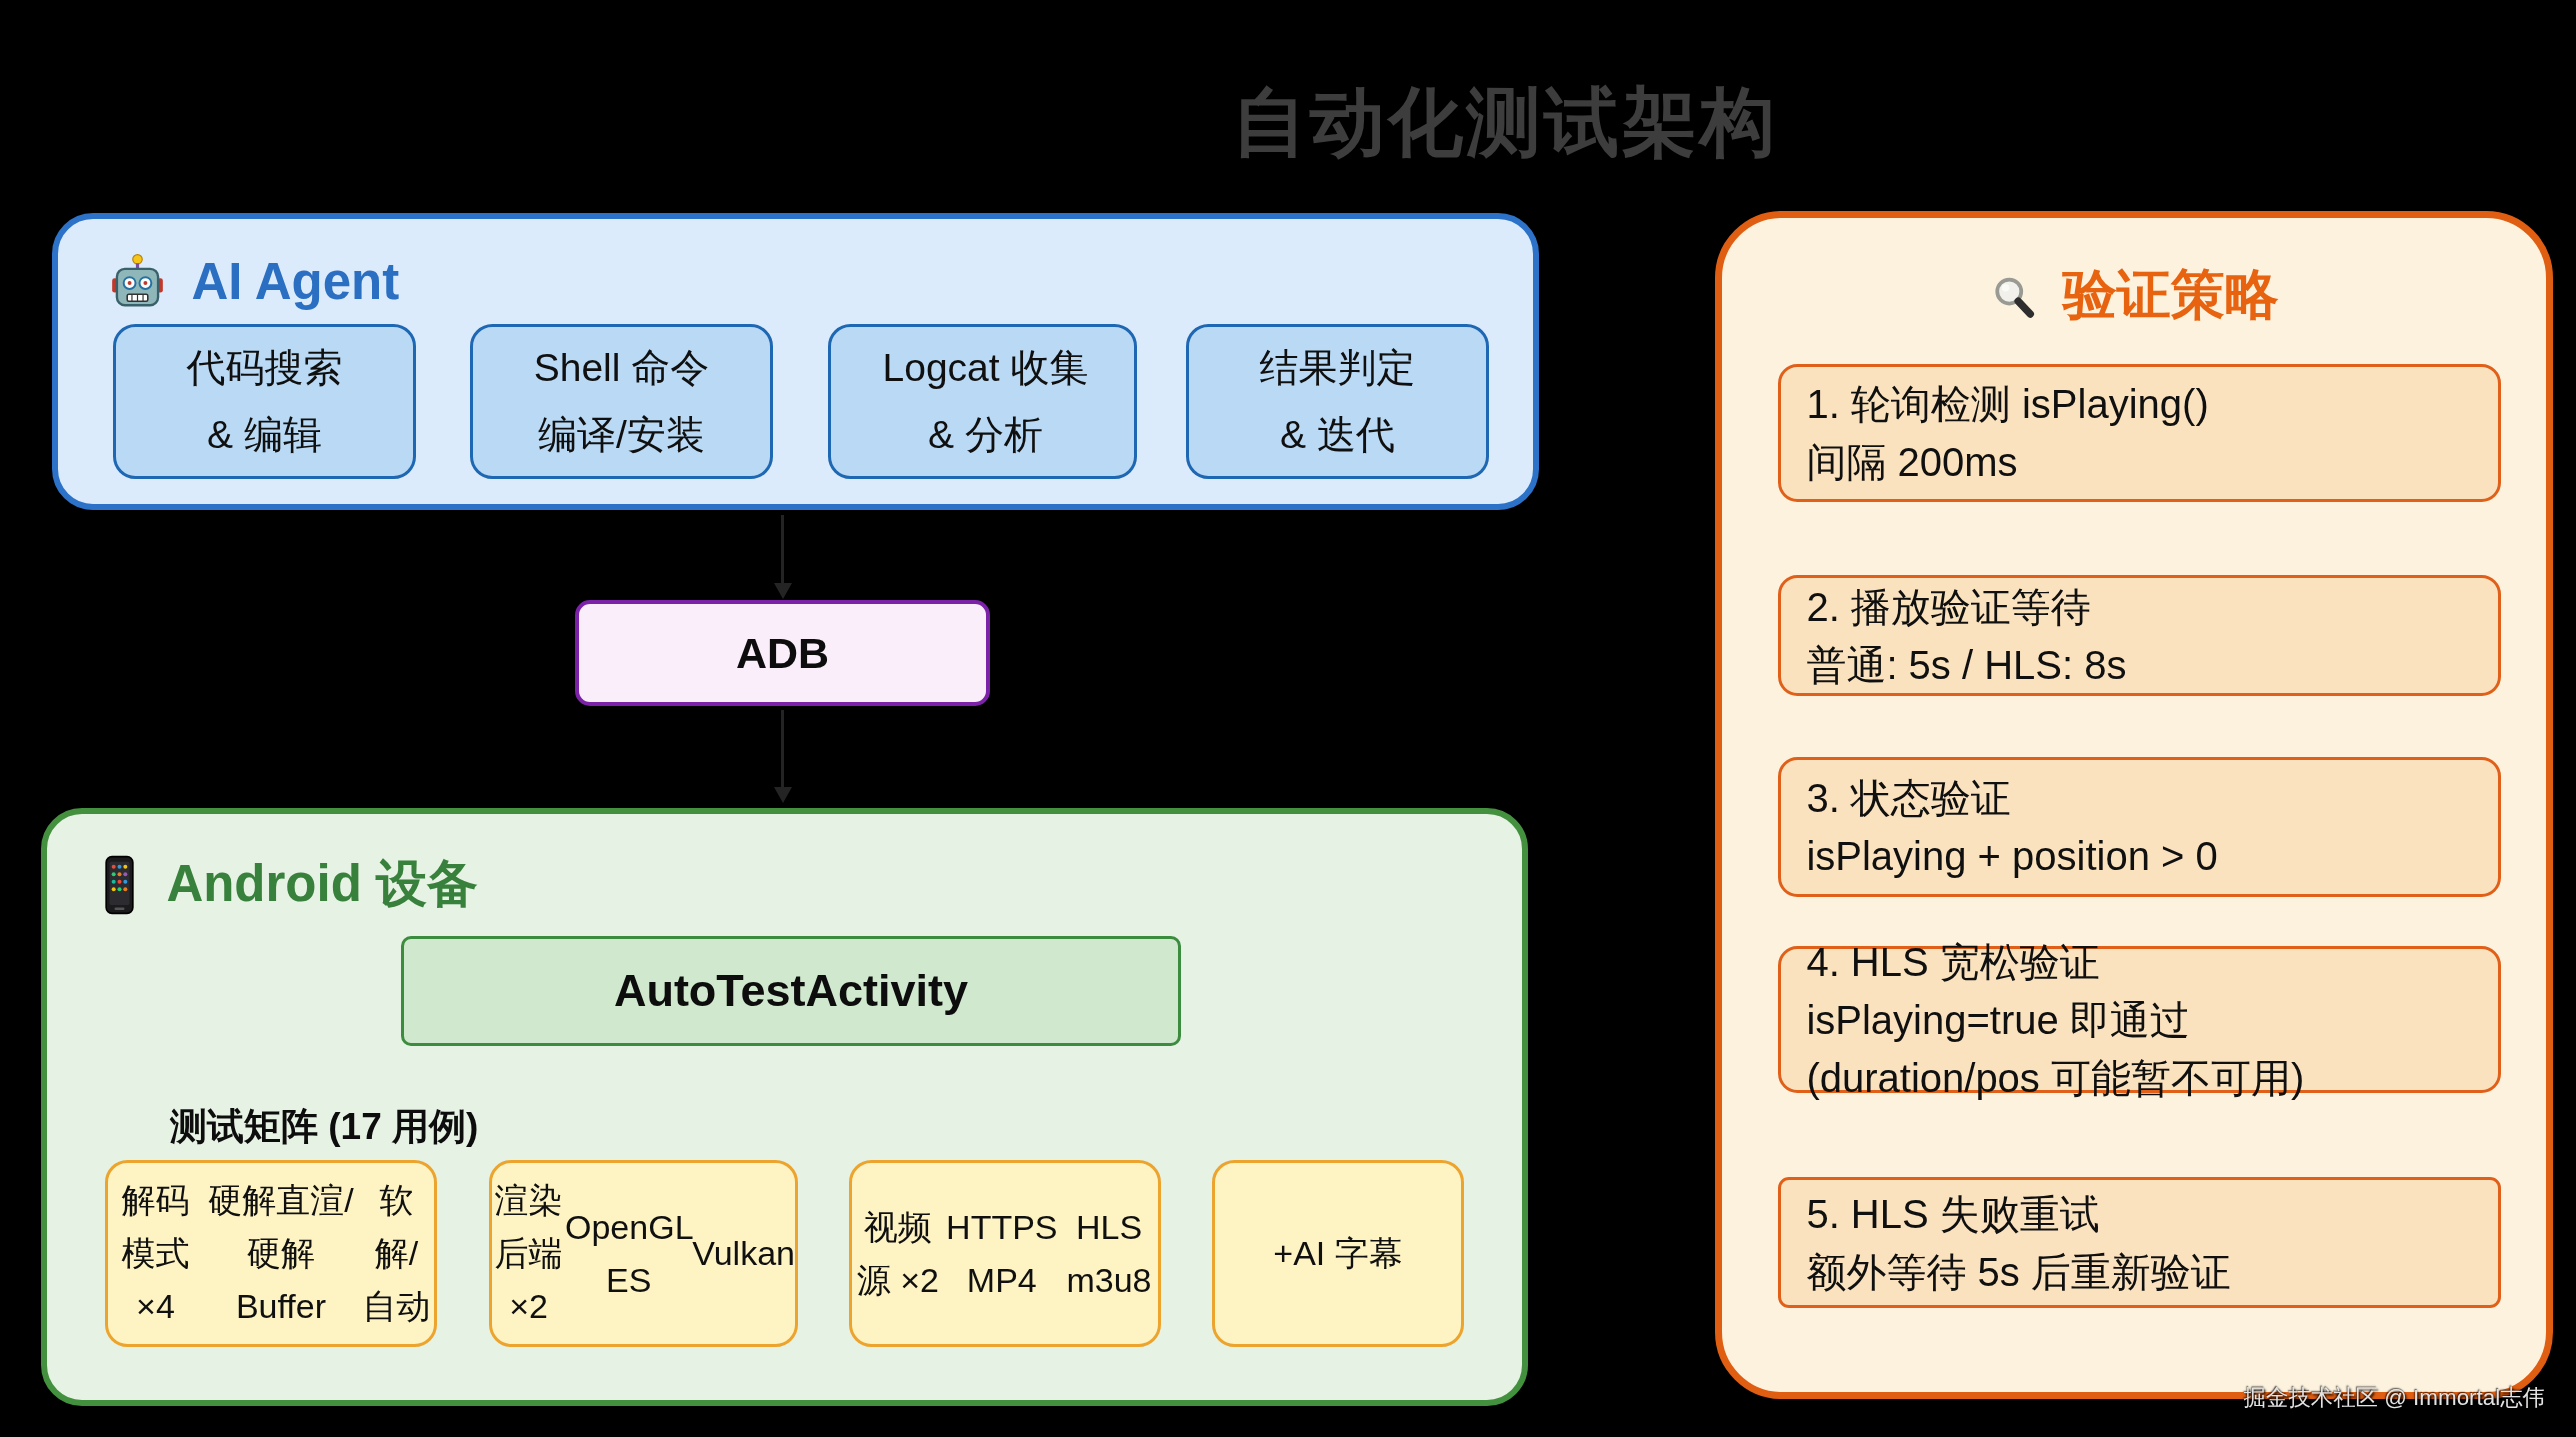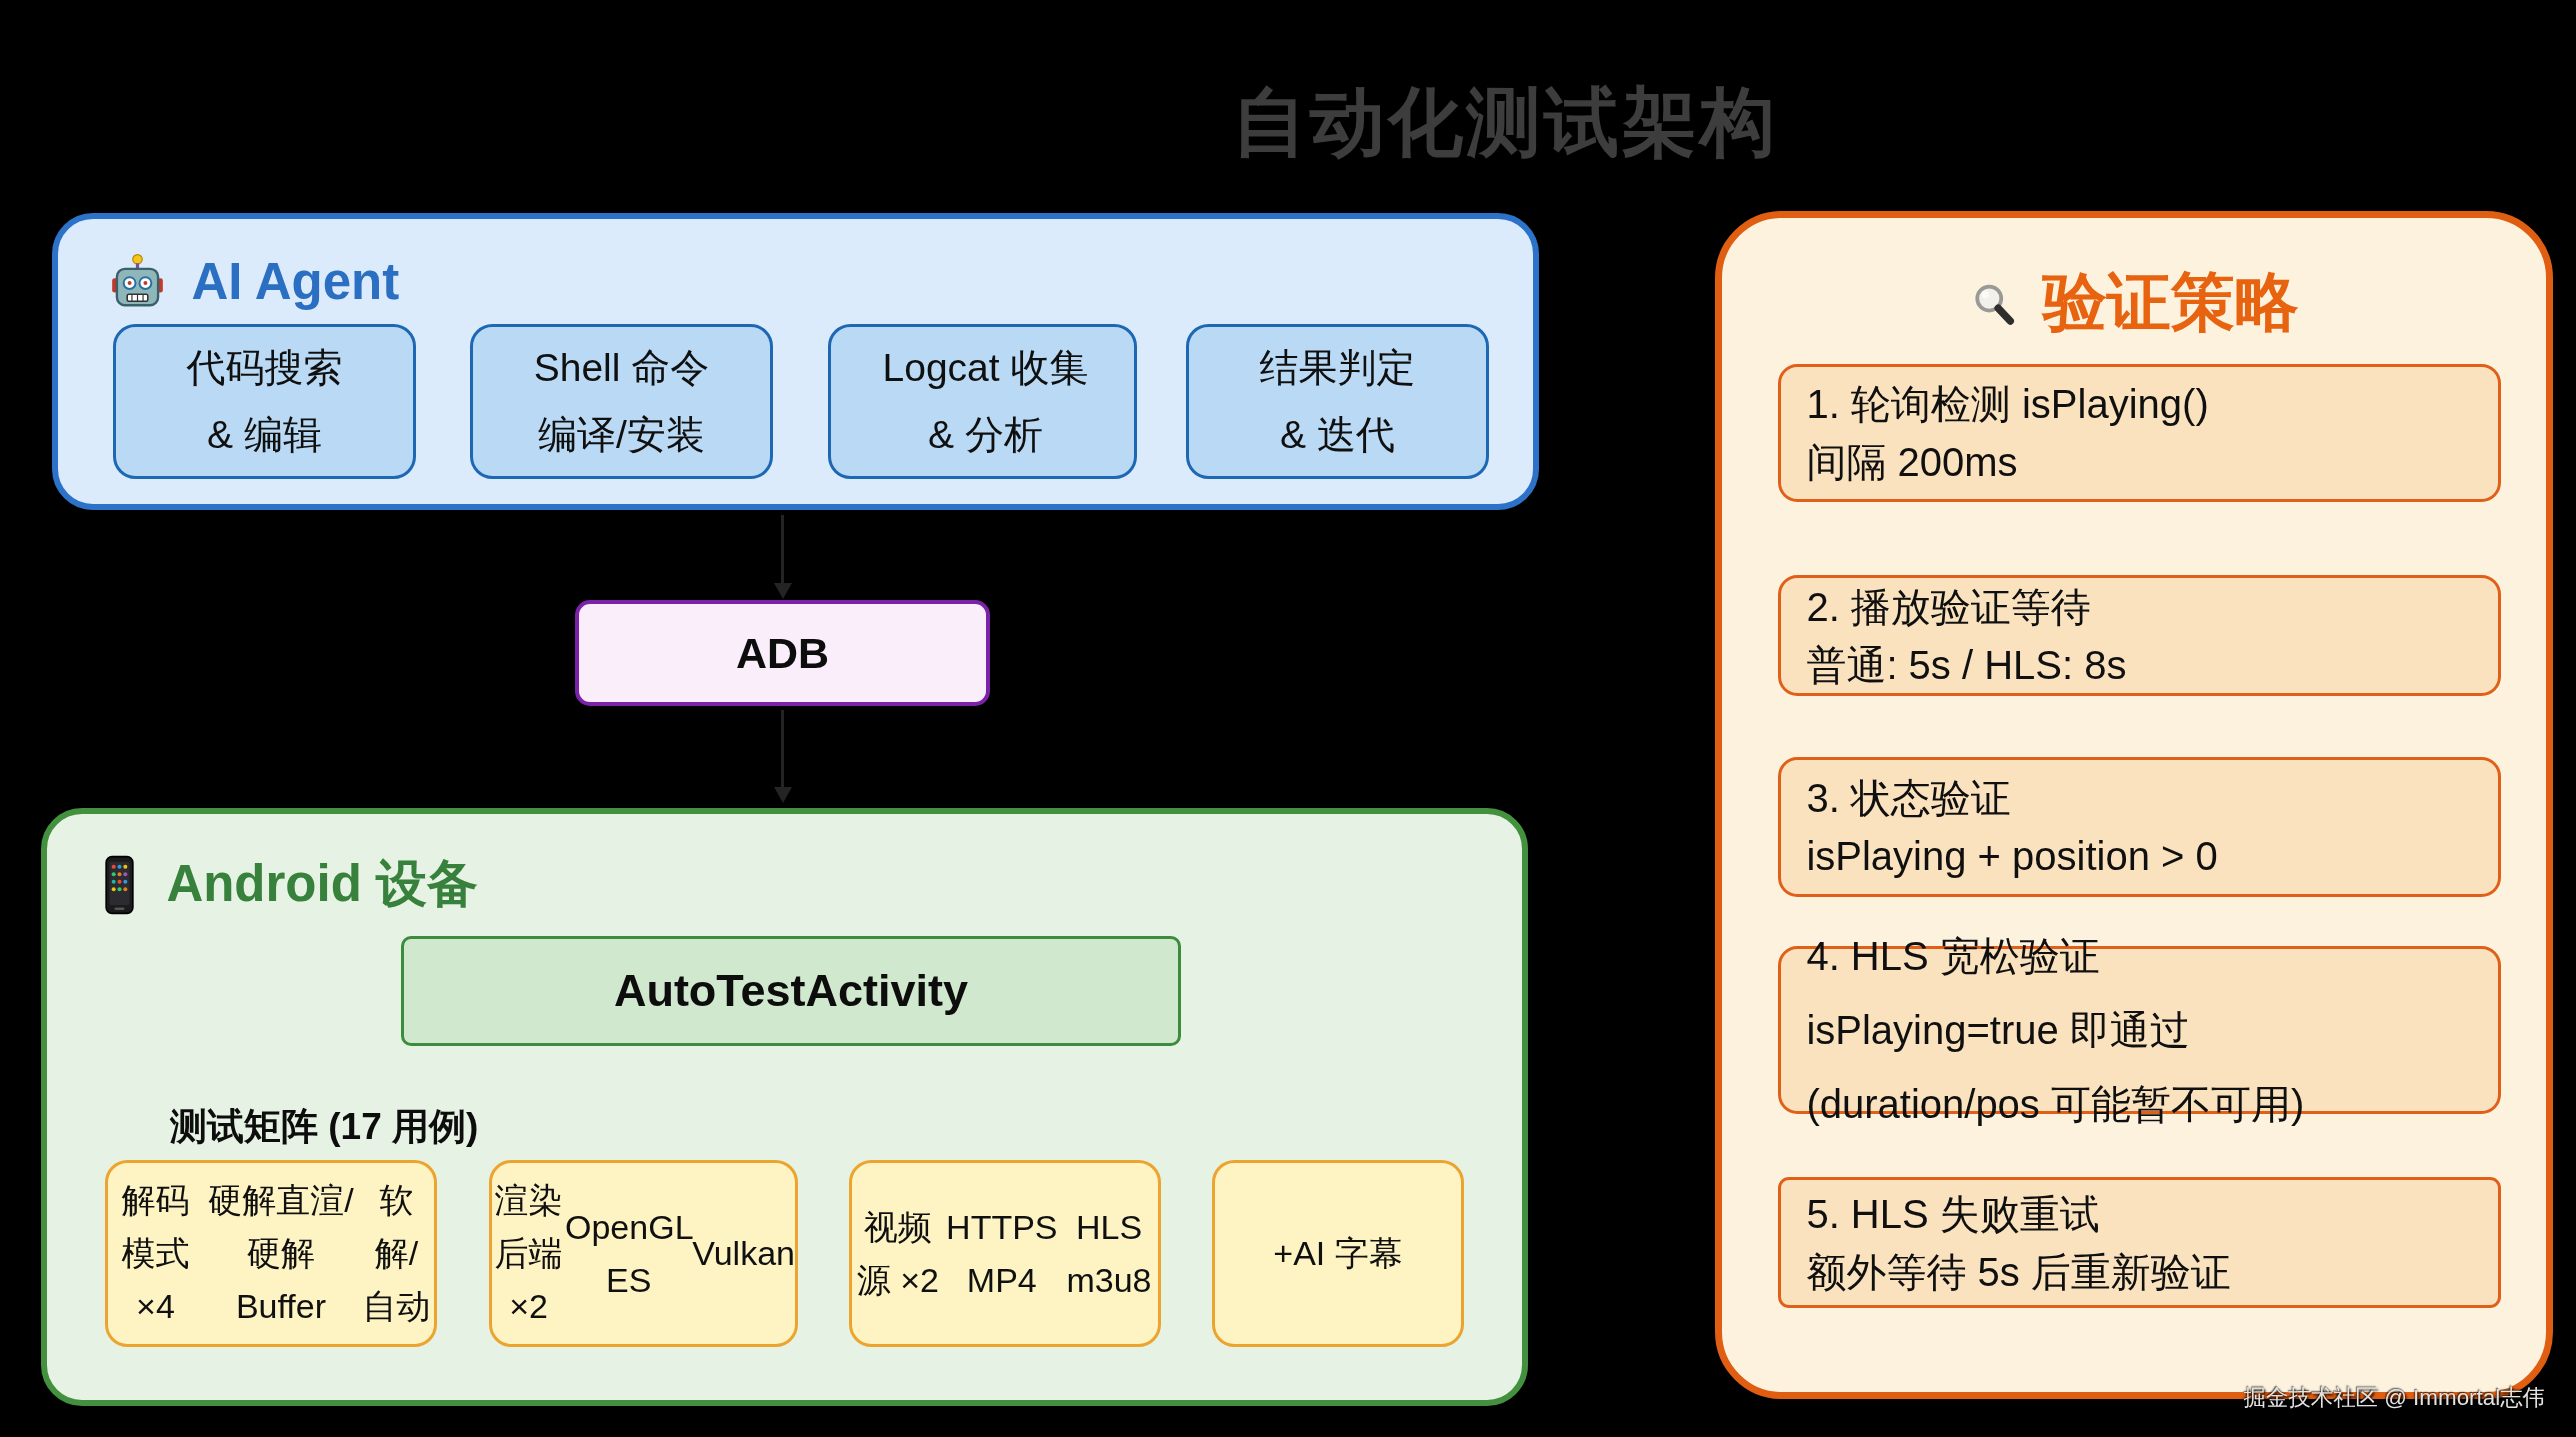--- a/index.html
+++ b/index.html
@@ -41,27 +41,27 @@
   .ybox{position:absolute;top:346px;height:181px;background:#fdf3c3;
     border:3.7px solid #eca42e;border-radius:22.4px;display:flex;flex-direction:row;
     align-items:center;justify-content:center;text-align:center;
     font-size:34px;line-height:1.55;color:#101010;}
   .ybox.p1{left:58px;width:326px;} .ybox.p2{left:442px;width:303px;}
   .ybox.p3{left:802px;width:306px;} .ybox.p4{left:1165px;width:246px;}
 
   
   #verify-panel{left:1715px;top:211px;width:838px;height:1188px;background:#fdf2de;
     border:7.5px solid #e05e12;border-radius:67px;}
-  #verify-header{left:0;right:0;top:41px;justify-content:center;font-size:64px;color:#e8630f;}
+  #verify-header{left:0;right:0;top:41px;justify-content:center;font-size:54px;color:#e8630f;}
   .vbox{position:absolute;left:56px;width:723px;background:#fae2bf;
     border:3.7px solid #e0601a;border-radius:19.4px;display:flex;flex-direction:column;
     justify-content:center;box-sizing:border-box;padding:0 25.4px;
     font-size:40px;line-height:1.45;color:#101010;}
   .vbox.s1{top:146px;height:138px;} .vbox.s2{top:357px;height:121px;justify-content:center;}
-  .vbox.s3{top:539px;height:140px;} .vbox.s4{top:728px;height:168px;gap:16px;}
+  .vbox.s3{top:539px;height:140px;} .vbox.s4{top:728px;height:147px;}
   .vbox.s5{top:959px;height:131px;border-radius:11px;}
 
   
   .arrow-line{position:absolute;width:3px;background:#242424;}
   .arrow-head{position:absolute;width:0;height:0;
     border-left:9px solid transparent;border-right:9px solid transparent;
     border-top:16.4px solid #242424;}
   #arrow1-line{left:781px;top:515px;height:70px;}
   #arrow1-head{left:774px;top:583px;}
   #arrow2-line{left:781px;top:710px;height:78px;}

